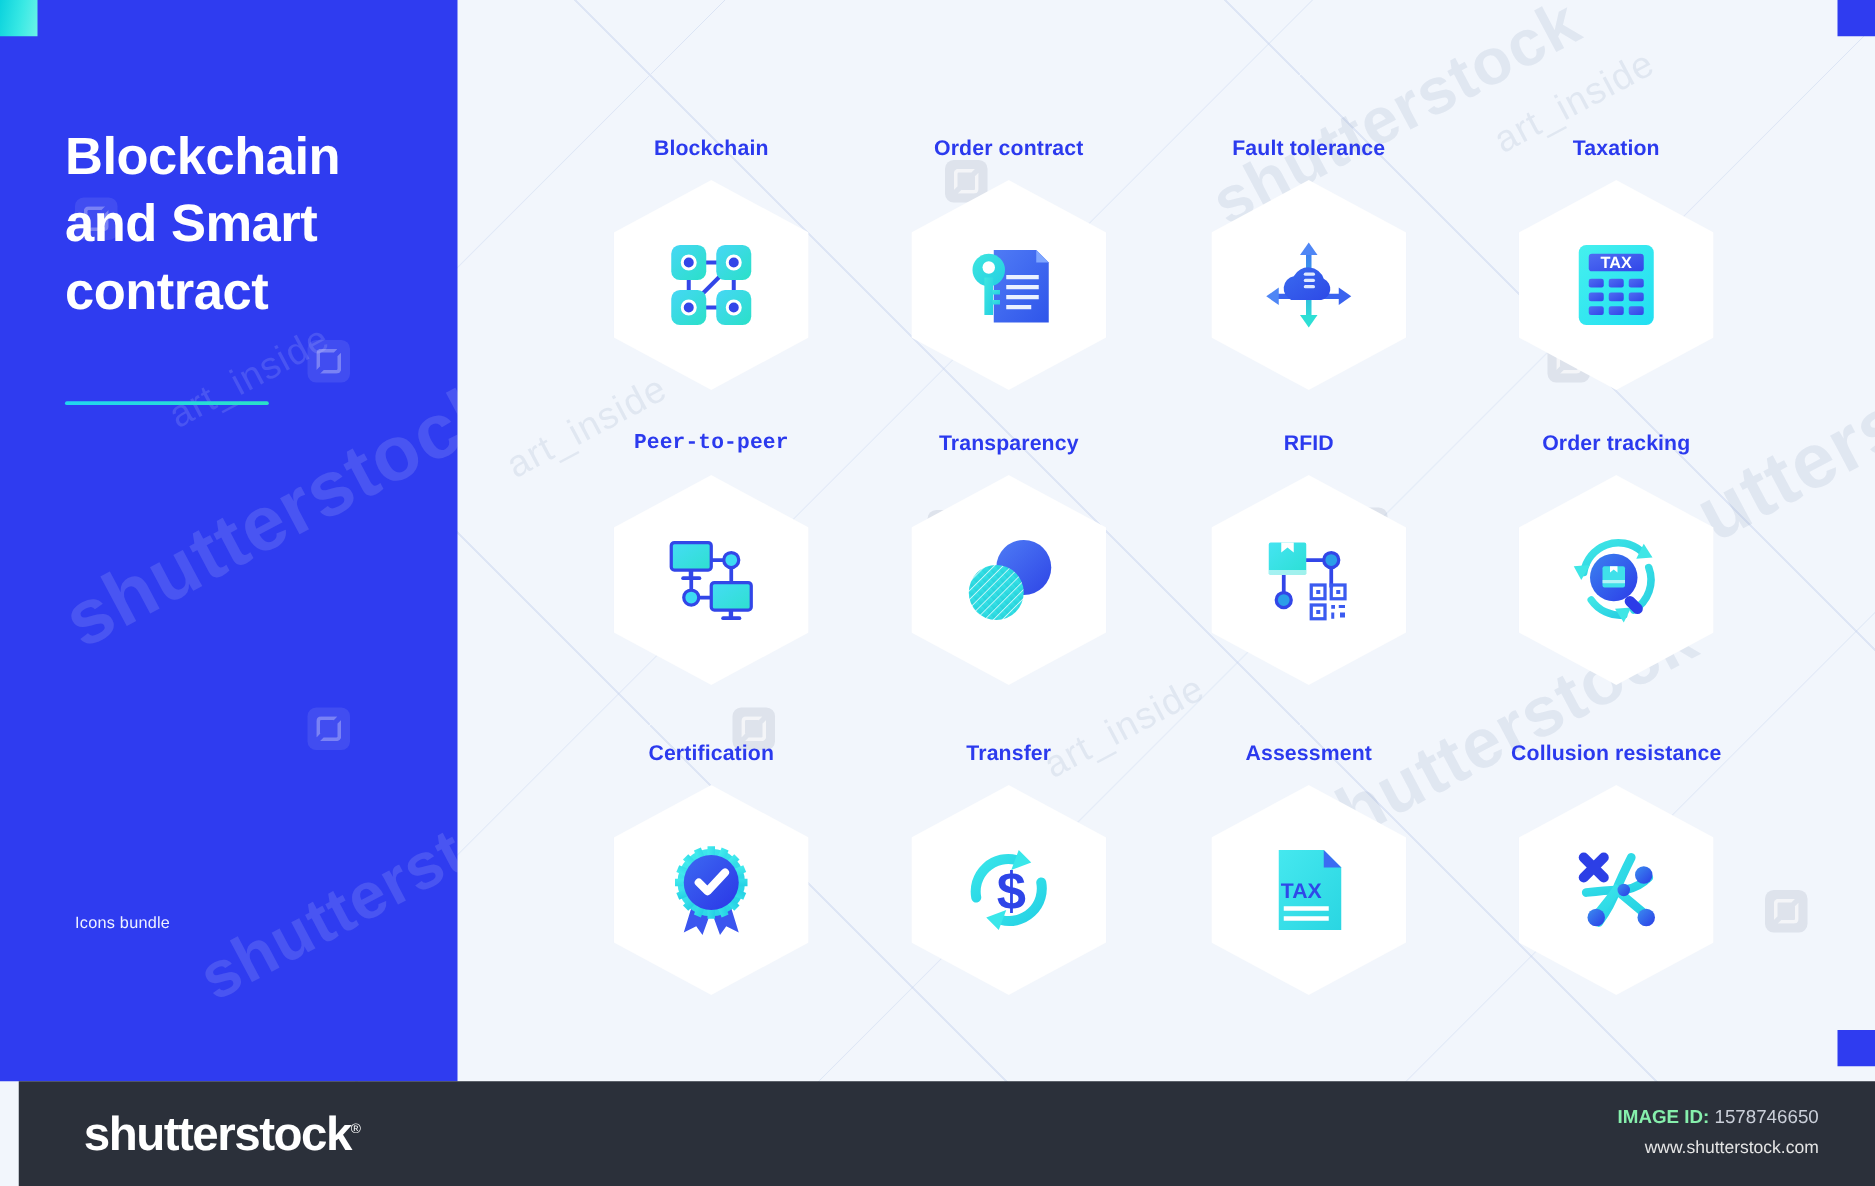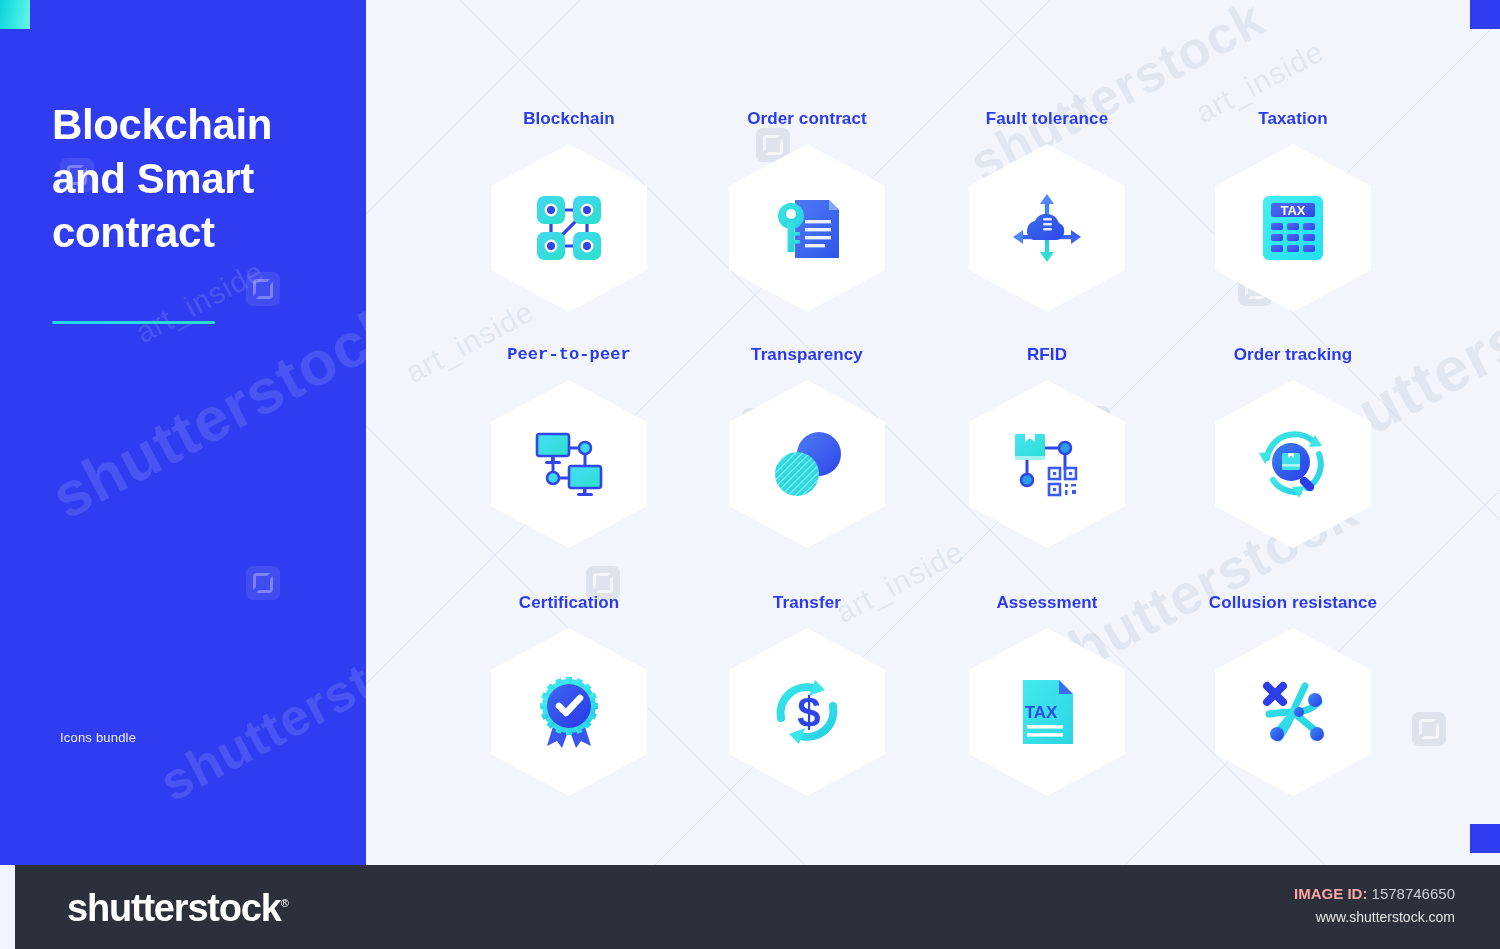--- a/index.html
+++ b/index.html
@@ -114,21 +114,21 @@
   }
   .ss-logo {
     position: absolute; left: 52px; top: 22px;
     color: #ffffff; font-size: 38px; font-weight: 700; letter-spacing: -1.2px;
   }
   .ss-logo sup { font-size: 11px; vertical-align: super; font-weight: 400; }
   .img-id {
     position: absolute; right: 60px; top: 20px;
     font-size: 15px; color: #c9ced8; text-align: right; white-space: nowrap;
   }
-  .img-id b { color: #fca5a5; font-weight: 700; }
+  .img-id b { color: #86efac; font-weight: 700; }
   .img-url {
     position: absolute; right: 60px; top: 44px;
     font-size: 14px; color: #e5e5e5; text-align: right;
   }
 </style>
 </head>
 <body>
 
 <div id="stage">
 

